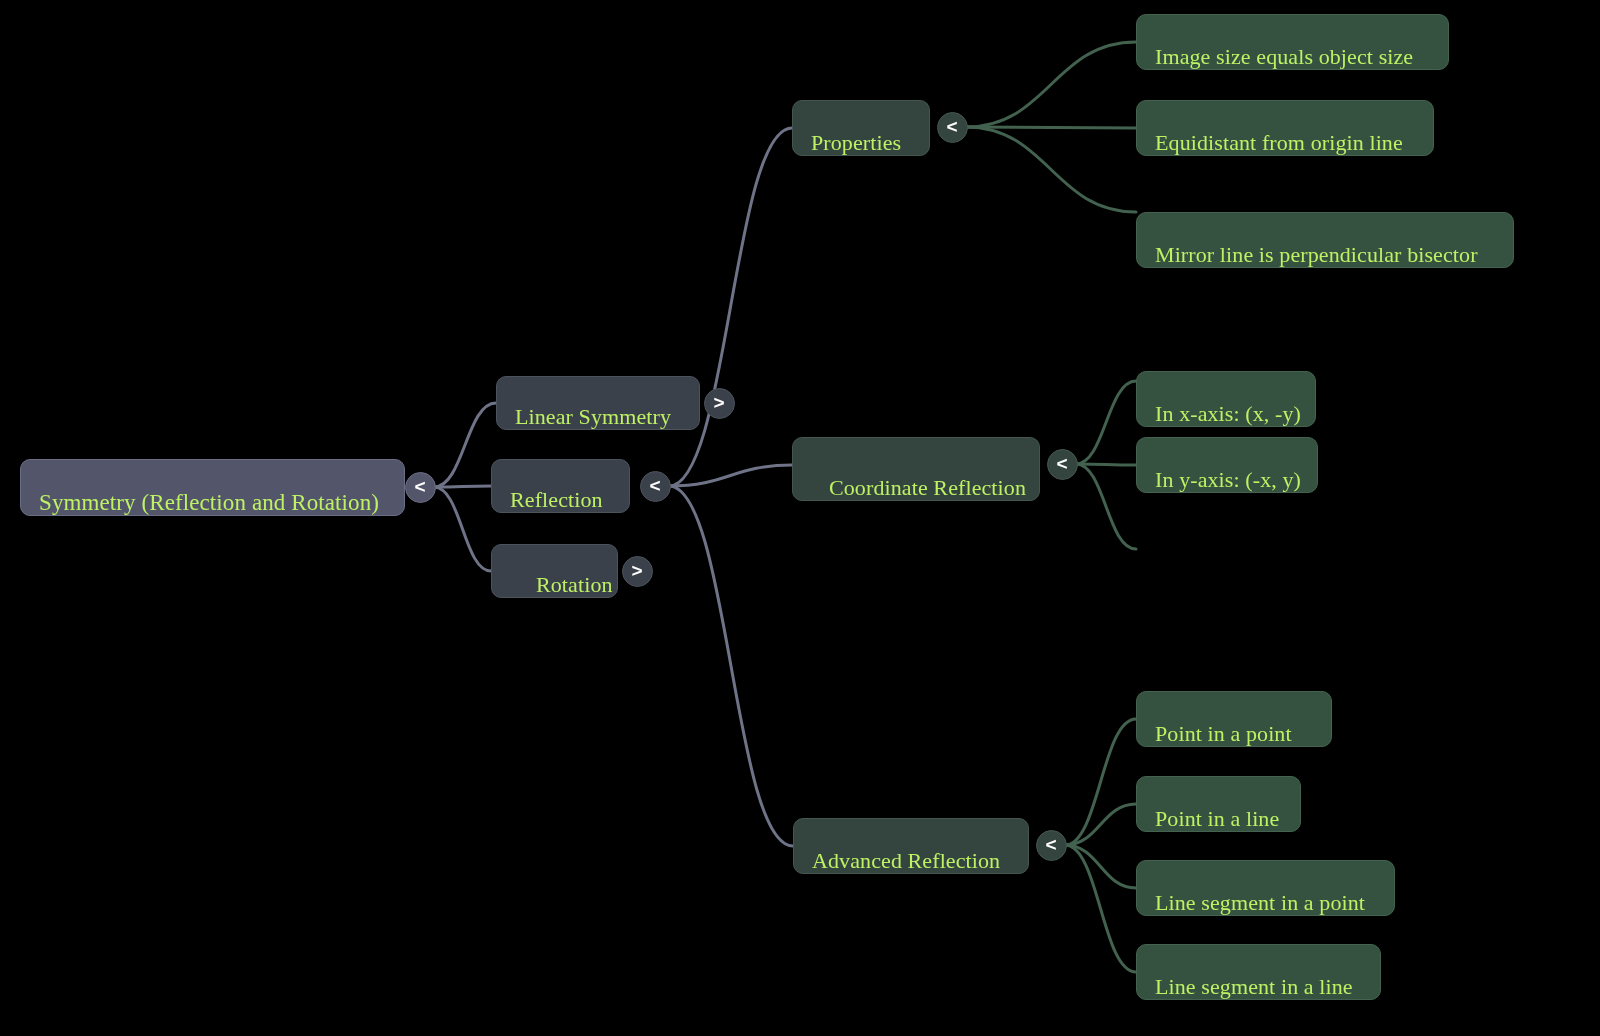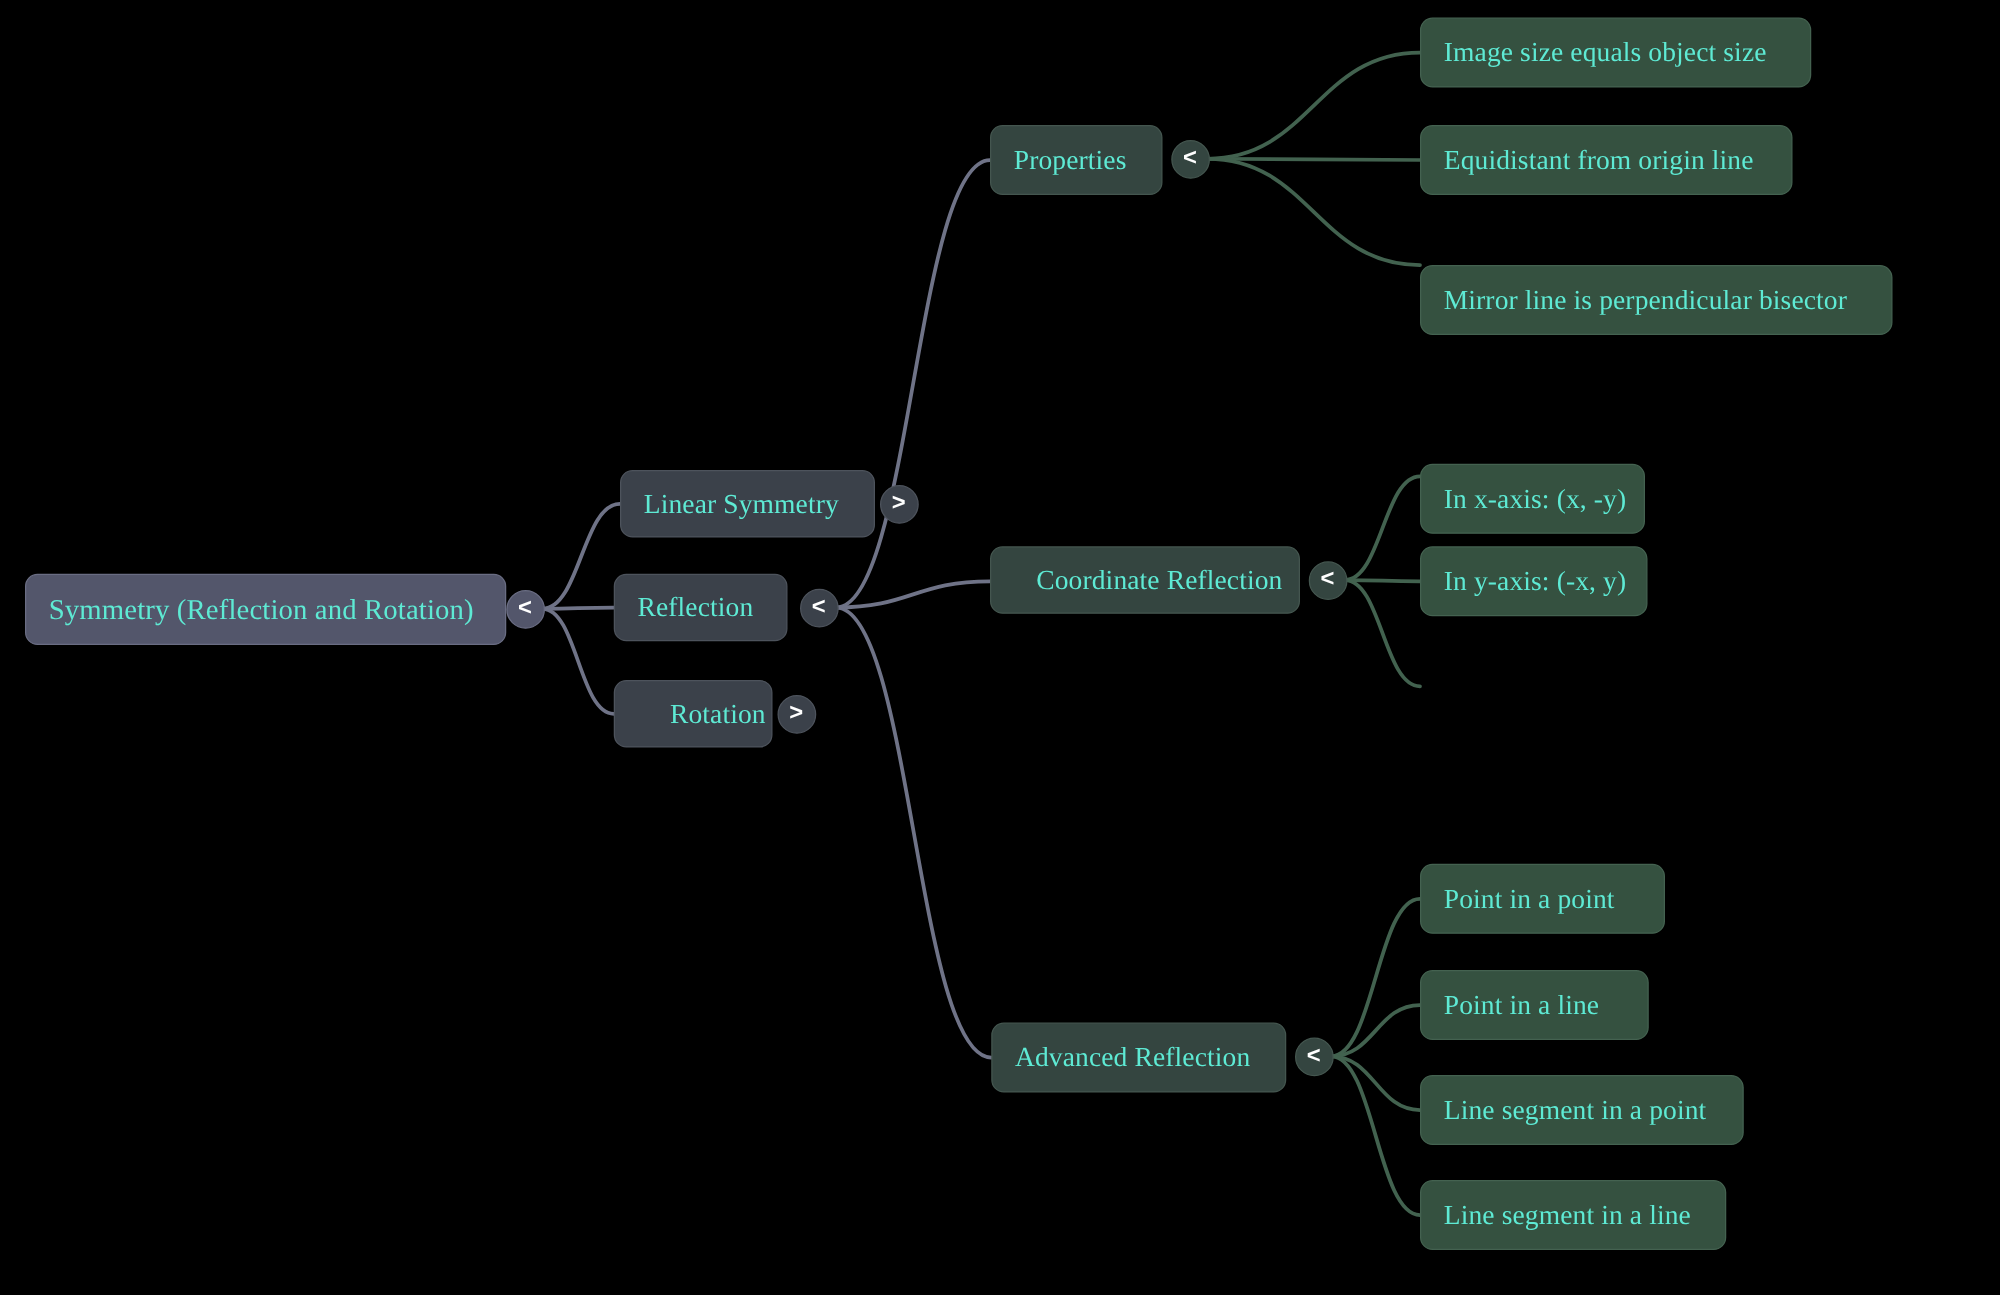--- a/index.html
+++ b/index.html
@@ -25,23 +25,23 @@
     left: 0;
     top: 0;
     width: 1600px;
     height: 1036px;
     pointer-events: none;
   }
   .node {
     position: absolute;
     box-sizing: border-box;
     display: flex;
-    align-items: center;
+    align-items: flex-end;
     border-radius: 10px;
-    color: #5eead4;
+    color: #bef264;
     font-size: 22px;
     line-height: 1.1;
     padding: 0 18px;
     white-space: nowrap;
     letter-spacing: 0.1px;
   }
   .node.root {
     background: #53566b;
     border: 1px solid #6a6d83;
     font-size: 23px;
@@ -140,21 +140,21 @@
     <span>&gt;</span>
   </div>
 
   <div class="node sub" style="left: 792px; top: 100px; width: 138px; height: 56px;">
     <span>Properties</span>
   </div>
   <div class="badge green" style="left: 936.5px; top: 111.5px;">
     <span>&lt;</span>
   </div>
 
-  <div class="node sub" style="left: 792px; top: 437px; width: 248px; height: 54px; padding-left: 36px;">
+  <div class="node sub" style="left: 792px; top: 437px; width: 248px; height: 64px; padding-left: 36px;">
     <span>Coordinate Reflection</span>
   </div>
   <div class="badge green" style="left: 1046.5px; top: 448.5px;">
     <span>&lt;</span>
   </div>
 
   <div class="node sub" style="left: 793px; top: 818px; width: 236px; height: 56px;">
     <span>Advanced Reflection</span>
   </div>
   <div class="badge green" style="left: 1035.5px; top: 829.5px;">
@@ -174,21 +174,21 @@
   <div class="node leaf" style="left: 1136px; top: 353px; width: 180px; height: 56px; margin-top: 18px;">
     <span>In x-axis: (x, -y)</span>
   </div>
   <div class="node leaf" style="left: 1136px; top: 437px; width: 182px; height: 56px;">
     <span>In y-axis: (-x, y)</span>
   </div>
 
   <div class="node leaf" style="left: 1136px; top: 691px; width: 196px; height: 56px;">
     <span>Point in a point</span>
   </div>
-  <div class="node leaf" style="left: 1136px; top: 776px; width: 183px; height: 56px;">
+  <div class="node leaf" style="left: 1136px; top: 776px; width: 165px; height: 56px;">
     <span>Point in a line</span>
   </div>
   <div class="node leaf" style="left: 1136px; top: 860px; width: 259px; height: 56px;">
     <span>Line segment in a point</span>
   </div>
   <div class="node leaf" style="left: 1136px; top: 944px; width: 245px; height: 56px;">
     <span>Line segment in a line</span>
   </div>
 
 </div>

